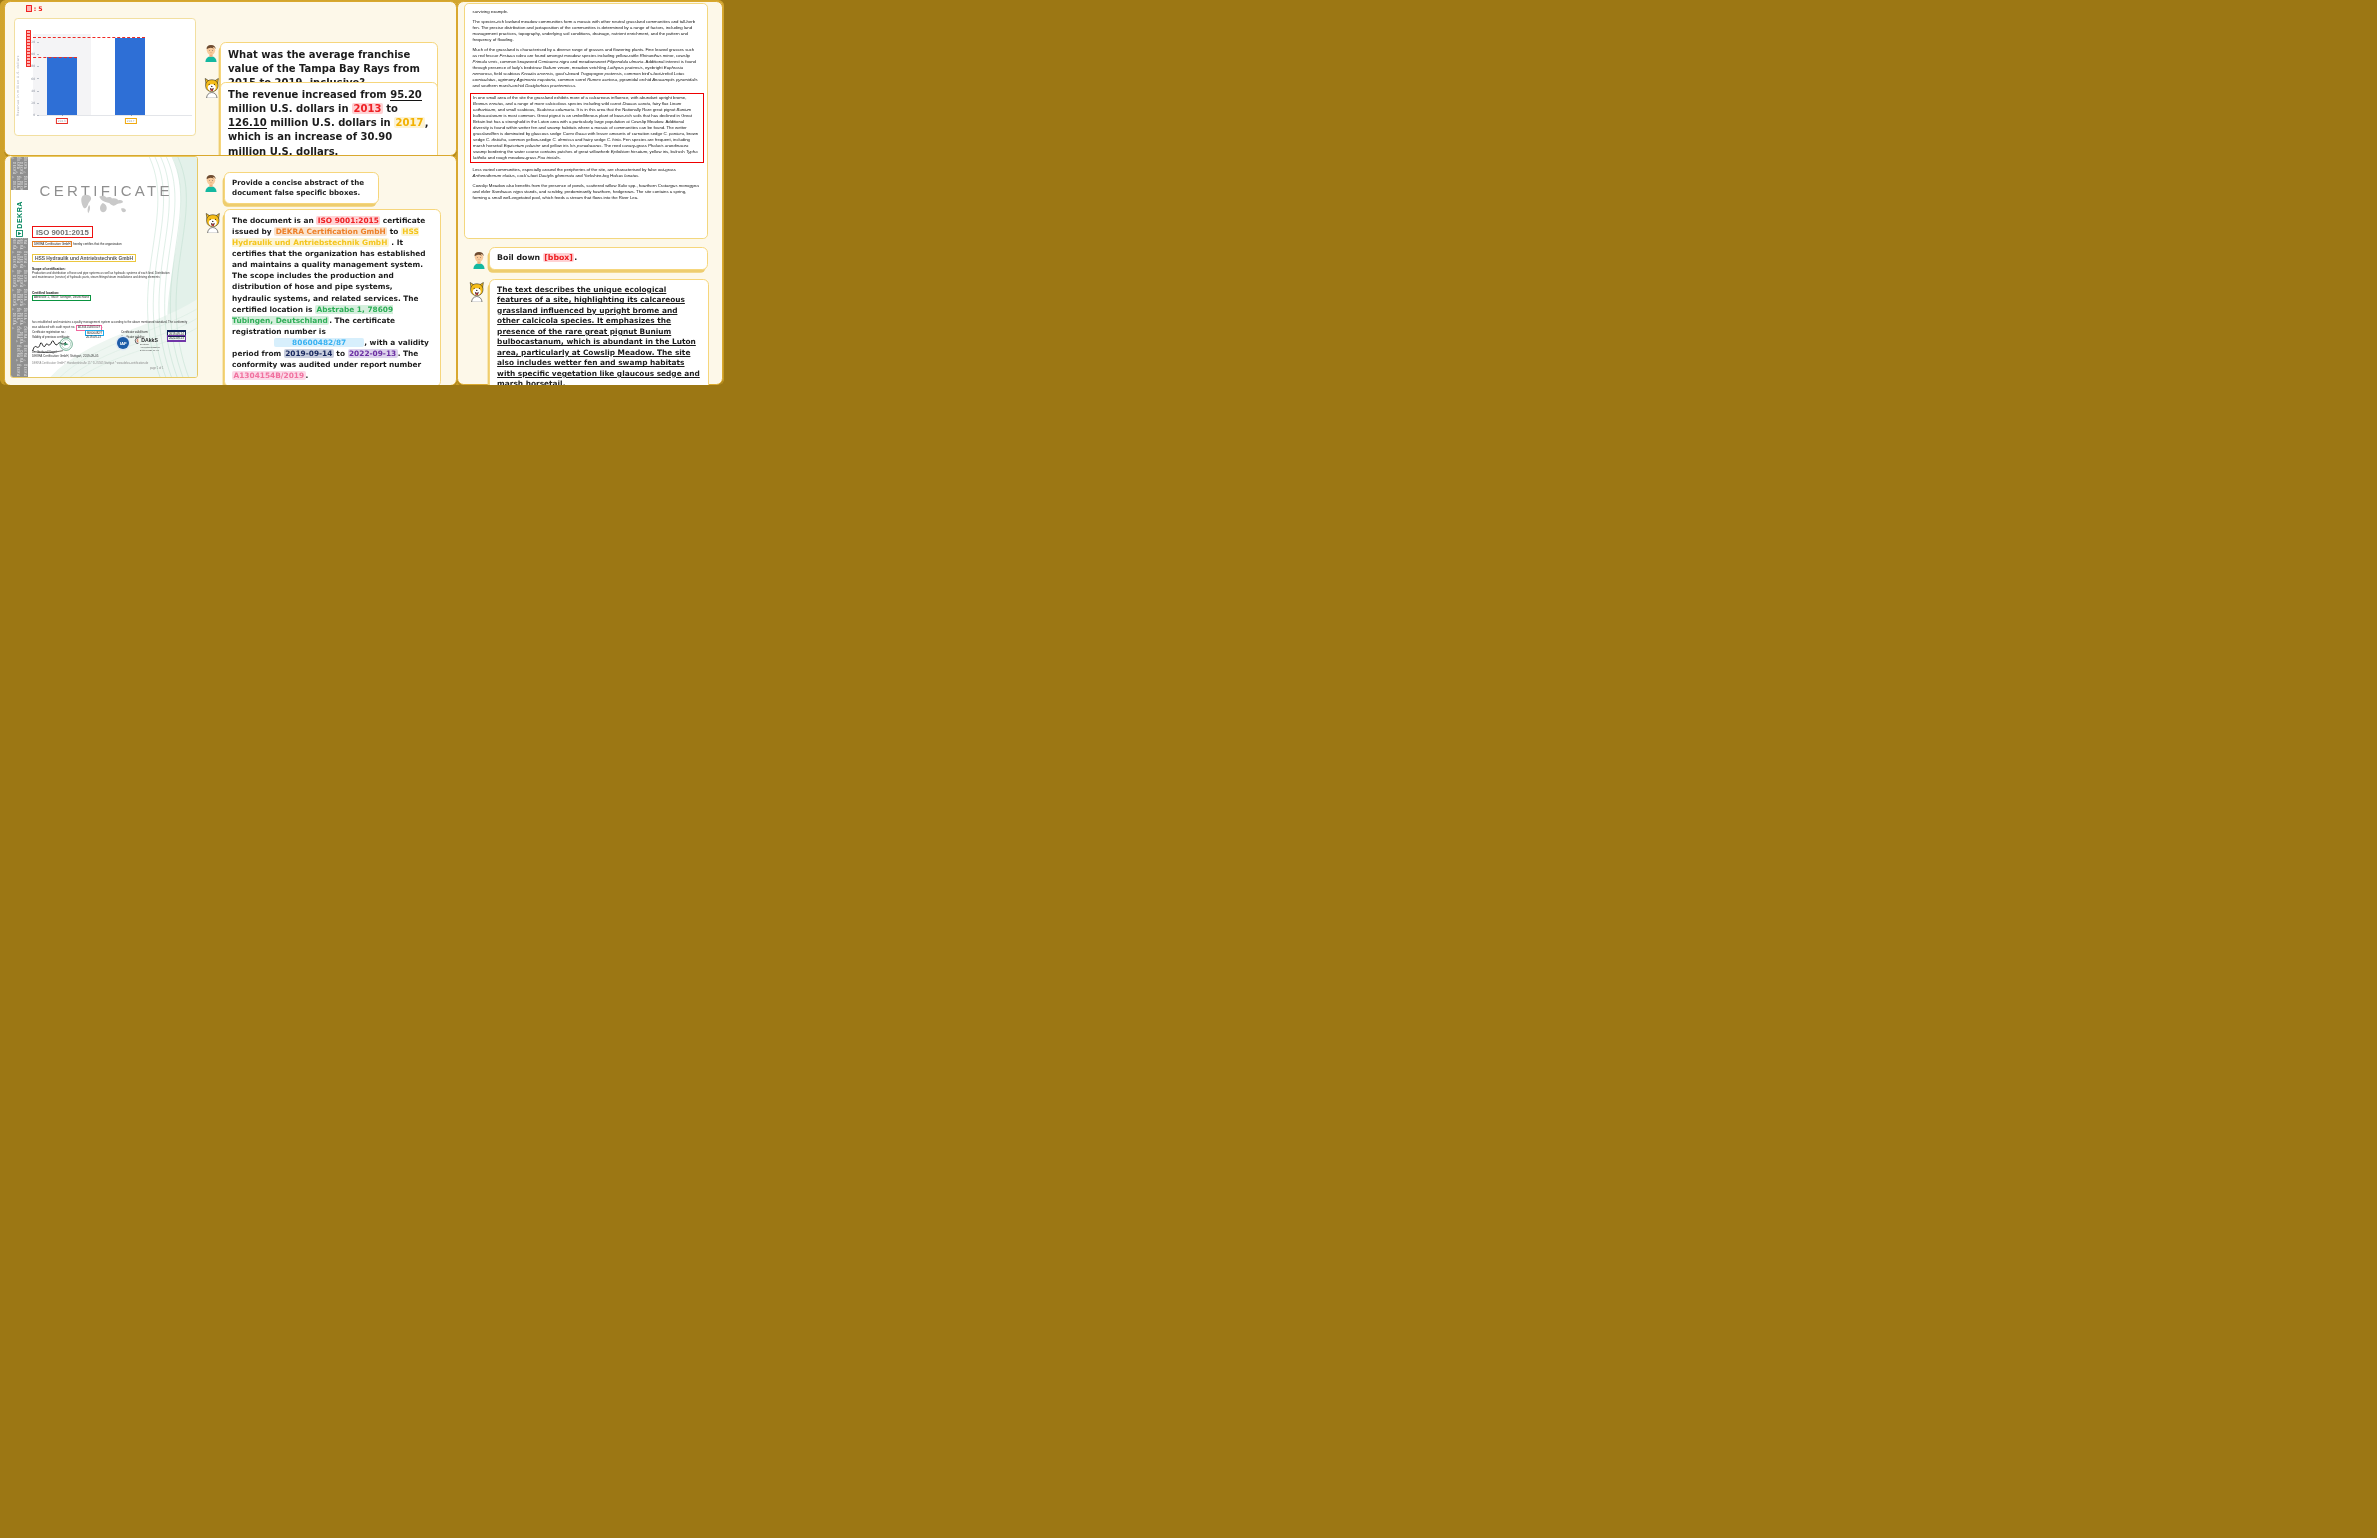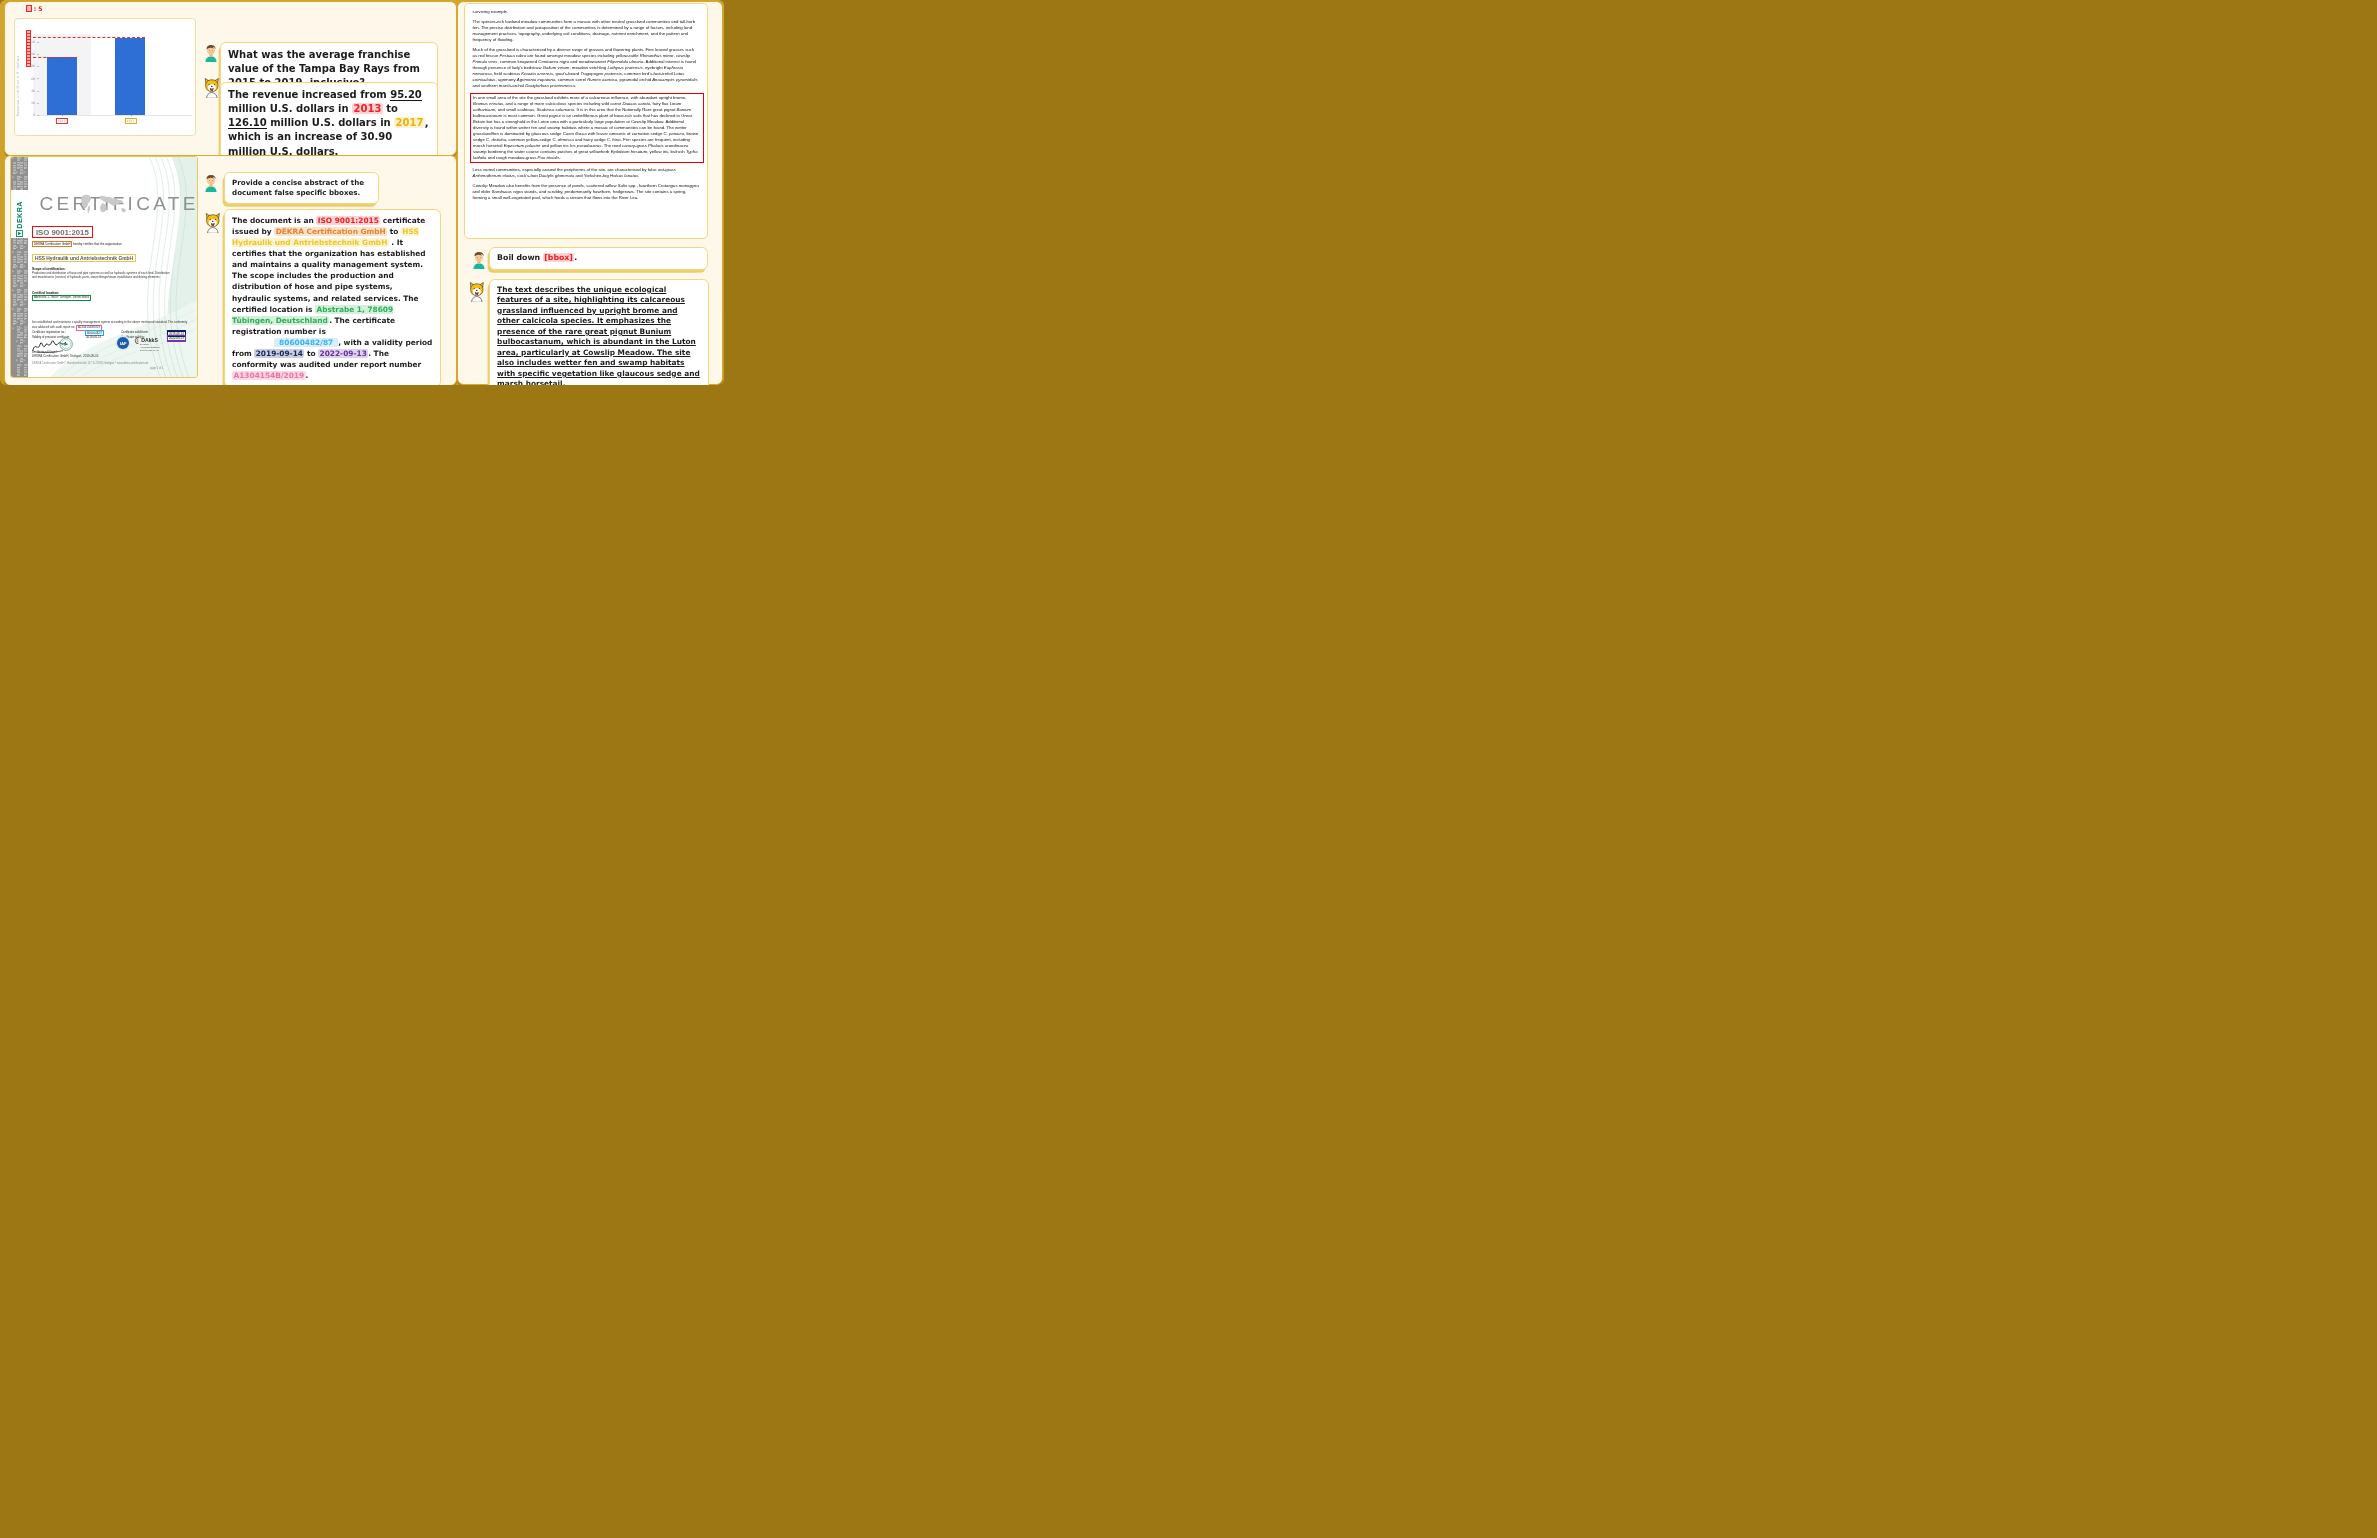--- a/index.html
+++ b/index.html
@@ -13,21 +13,21 @@
   .bubble.a2{font-size:7.4px;line-height:1.5;}
   .bubble.q3{font-size:7.8px;line-height:1.4;}
   .bubble.a3{font-size:7.4px;line-height:1.42;text-decoration:underline;}
   .avatar{position:absolute;}
   
   .em-red{color:#ee2125;background:#ffd2d4;padding:0 1.4px;border-radius:1.9px;}
   .em-amber{color:#f2b100;background:#fdf3d3;padding:0 1.4px;border-radius:1.9px;}
   .em-orange{color:#ed8029;background:#fae3cd;padding:0 1.4px;border-radius:1.9px;}
   .em-gold{color:#f4c51d;background:#fcf4d4;padding:0 1.4px;border-radius:1.9px;}
   .em-green{color:#2fae57;background:#d5efdd;padding:0 1.4px;border-radius:1.9px;}
-  .em-cyan{color:#38b2f2;background:#d7effc;padding:0 5px;border-radius:1.9px;margin-left:42px;}
+  .em-cyan{color:#38b2f2;background:#d7effc;padding:0 18px;border-radius:1.9px;margin-left:42px;}
   .em-navy{color:#16265c;background:#c8cedd;padding:0 1.4px;border-radius:1.9px;}
   .em-purple{color:#6b2fa2;background:#dcd2ec;padding:0 1.4px;border-radius:1.9px;}
   .em-pink{color:#f1719f;background:#fbd9e7;padding:0 1.4px;border-radius:1.9px;}
   .u{border-bottom:1.4px solid #141414;}
   .i{font-style:italic;}
   
   .chart-card{position:absolute;left:13.8px;top:17.6px;width:180px;height:116px;background:#fff;border:1px solid #f2dfa0;border-radius:3.8px;}
   .chart-plot{position:absolute;inset:0;font-size:3.1px;color:#9aa0a6;}
   .ylabel{position:absolute;left:1.4px;top:14.3px;height:83px;writing-mode:vertical-rl;transform:rotate(180deg);letter-spacing:0.4px;color:#a6a6ad;font-size:3.2px;display:flex;align-items:center;}
   .band{position:absolute;background:#f4f4f6;}
@@ -42,21 +42,21 @@
   .legend{position:absolute;left:26px;top:5.2px;display:flex;align-items:center;gap:1.9px;color:#ee1111;font-weight:700;font-size:6.2px;}
   .legend-box{display:inline-block;width:3.8px;height:5.2px;background:#ffb4b4;border:1px solid #ee2222;border-radius:0.5px;}
   
   .cert{position:absolute;left:10px;top:156px;width:186px;height:220px;background:#fff;border:1px solid #e7c964;border-radius:2.9px;overflow:hidden;font-family:"Liberation Sans",sans-serif;}
   .cert-waves{position:absolute;left:17px;top:0;width:169px;height:220px;}
   .strip{position:absolute;left:0;top:0;width:17px;height:220px;background:#8f8f8f;overflow:hidden;}
   .strip-pattern{writing-mode:vertical-rl;font-size:2.6px;line-height:3.8px;letter-spacing:0.7px;color:rgba(255,255,255,.85);height:100%;}
   .logo-block{position:absolute;left:0;top:33px;width:17px;height:48px;background:#fff;display:flex;flex-direction:column;align-items:center;justify-content:flex-end;gap:1.4px;padding-bottom:1px;box-sizing:border-box;}
   .dekra-vert{writing-mode:vertical-rl;transform:rotate(180deg);font-weight:700;font-size:7.1px;color:#00855c;letter-spacing:0.5px;}
   .cert .abs{position:absolute;}
-  .cert-title{left:28.5px;top:36px;font-size:19px;letter-spacing:3.3px;color:#8f8f8f;font-weight:400;}
+  .cert-title{left:28.5px;top:25px;font-size:15px;letter-spacing:3.3px;color:#8f8f8f;font-weight:400;}
   .bx{display:inline-block;padding:0 1px;}
   .bx-red{border:1.4px solid #ee1010;}
   .bx-orange{border:1px solid #e07b22;}
   .bx-yellow{border:1.2px solid #ecc73e;}
   .bx-green{border:1.2px solid #0a9440;}
   .bx-pink{border:1.4px solid #f0679e;}
   .bx-cyan{border:1.2px solid #18aaee;}
   .bx-navy{border:1.2px solid #0e1e5b;border-top-width:2.9px;}
   .bx-purple{border:1.4px solid #7136a8;border-bottom-width:2.4px;}
   .iso{left:21px;top:69px;font-size:7.8px;font-weight:700;color:#707070;padding:0.5px 2.9px;}

